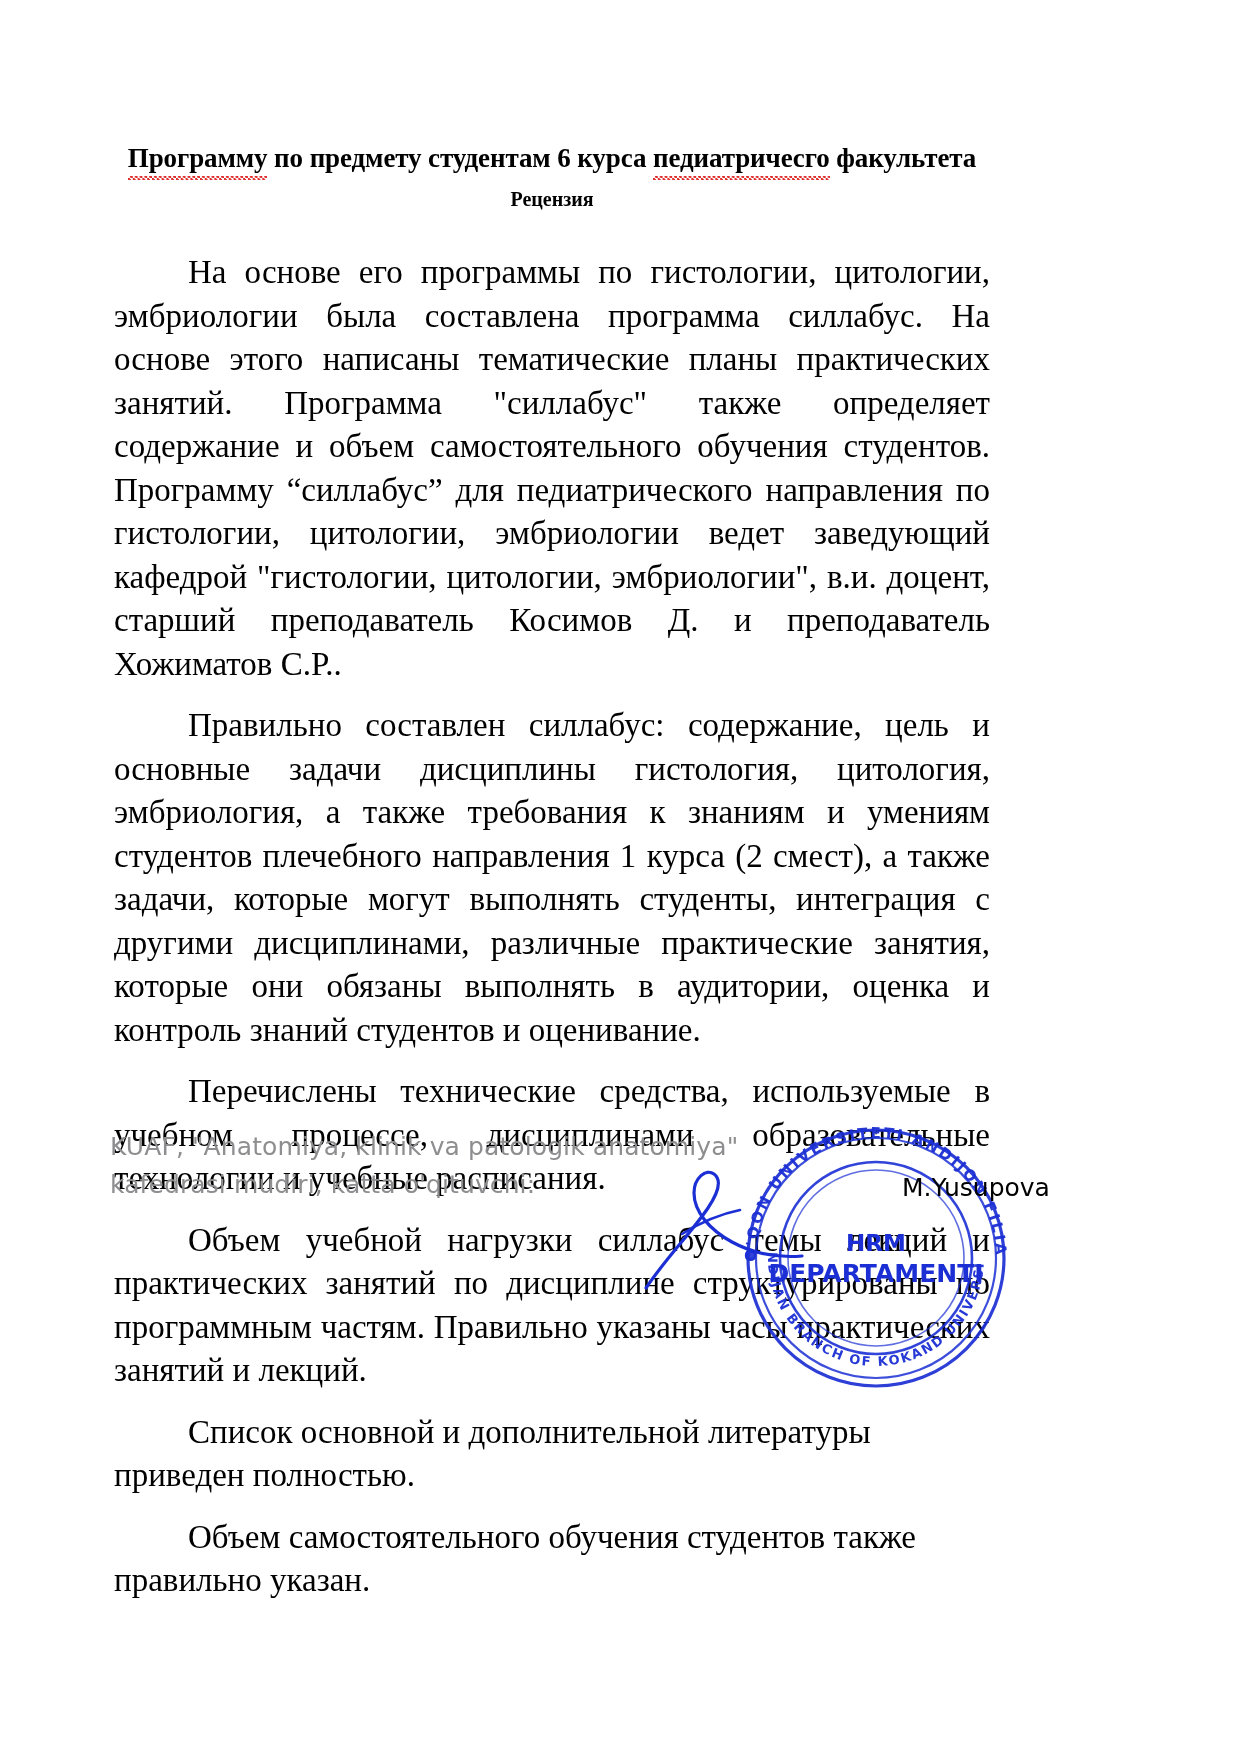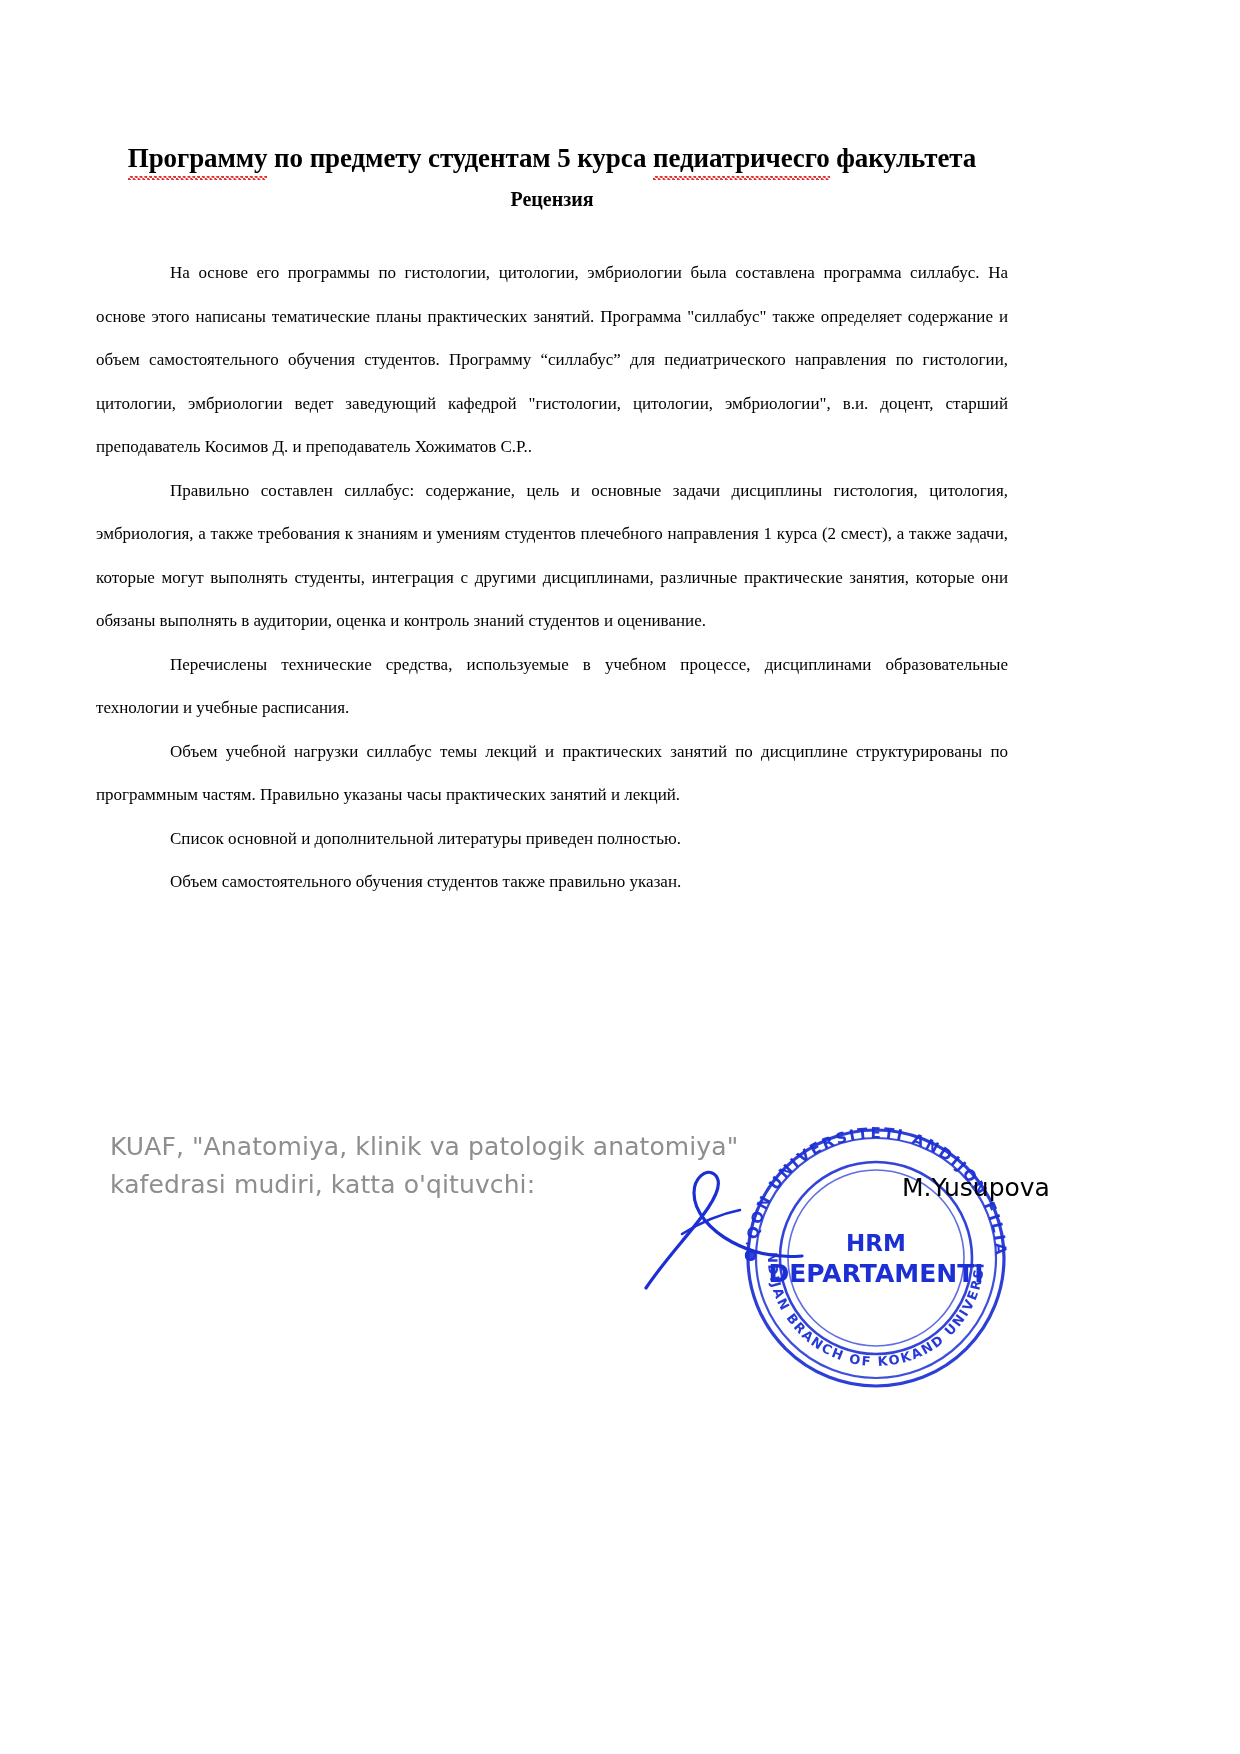--- a/index.html
+++ b/index.html
@@ -58,24 +58,24 @@
       radial-gradient(circle at 3.6px 0.8px, #e03030 1.3px, rgba(255,255,255,0) 1.5px);
     background-size: 4.8px 4px;
     background-repeat: repeat-x;
   }
 
   
   .body-block {
     margin-top: 32px;
   }
   p.para {
-    margin: 0;
+    margin: 18px;
     text-align: justify;
     text-justify: inter-word;
-    font-size: 17px;
+    font-size: 33px;
     line-height: 43.5px;
     text-indent: 74px;
     hyphens: none;
   }
   p.para.last-left { text-align: left; }
 
   
   .sign-area {
     position: absolute;
     left: 96px;
@@ -122,21 +122,21 @@
     white-space: nowrap;
   }
 </style>
 </head>
 <body>
 
 <div class="page">
 
   <div class="content">
 
-    <div class="title-line l1"><span class="squiggle">Программу</span><span> по предмету студентам 5 курса </span><span class="squiggle">педиатричесго</span><span> факультета</span></div>
+    <div class="title-line l1"><span class="squiggle">Программу</span><span> по предмету студентам 6 курса </span><span class="squiggle">педиатричесго</span><span> факультета</span></div>
 
 
     <div class="heading-rec">Рецензия</div>
 
     <div class="body-block">
       <p class="para">На основе его программы по гистологии, цитологии, эмбриологии была составлена программа силлабус. На основе этого написаны тематические планы практических занятий. Программа "силлабус" также определяет содержание и объем самостоятельного обучения студентов. Программу “силлабус” для педиатрического направления по гистологии, цитологии, эмбриологии ведет заведующий кафедрой    "гистологии, цитологии, эмбриологии", в.и. доцент, старший преподаватель Косимов Д. и преподаватель Хожиматов С.Р..</p>
       <p class="para">Правильно составлен силлабус: содержание, цель и основные задачи дисциплины гистология, цитология, эмбриология, а также требования к знаниям и умениям студентов плечебного направления 1 курса (2 смест), а также задачи, которые могут выполнять студенты, интеграция с другими дисциплинами, различные практические занятия, которые они обязаны выполнять в аудитории, оценка и контроль знаний студентов и оценивание.</p>
       <p class="para">Перечислены технические средства, используемые в учебном процессе, дисциплинами образовательные технологии и учебные расписания.</p>
       <p class="para">Объем учебной нагрузки силлабус темы лекций и практических занятий по дисциплине структурированы по программным частям. Правильно указаны часы практических занятий и лекций.</p>
       <p class="para last-left">Список основной и дополнительной литературы приведен полностью.</p>

